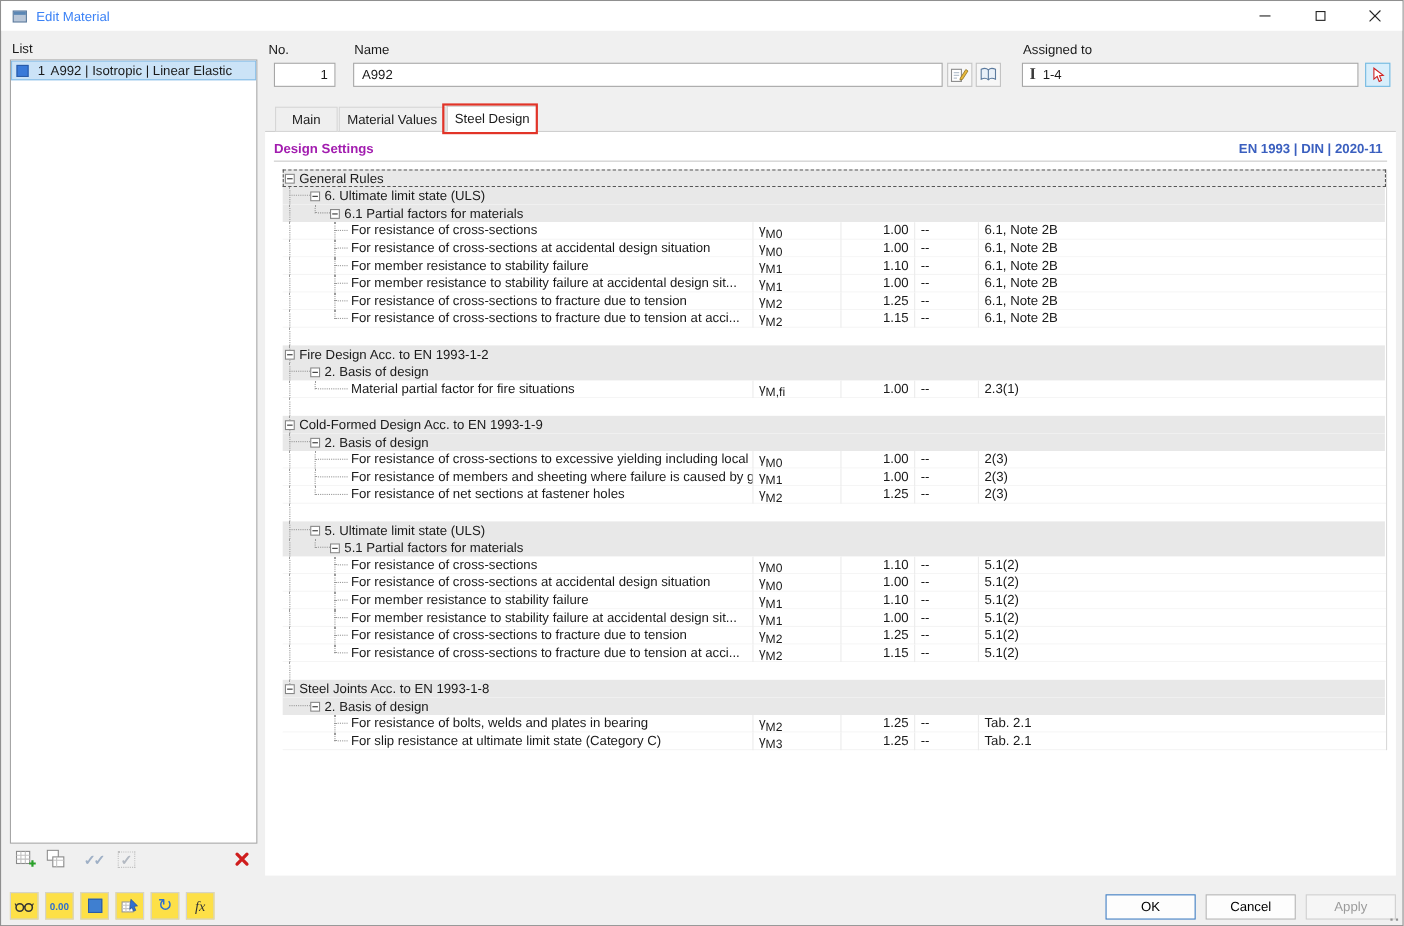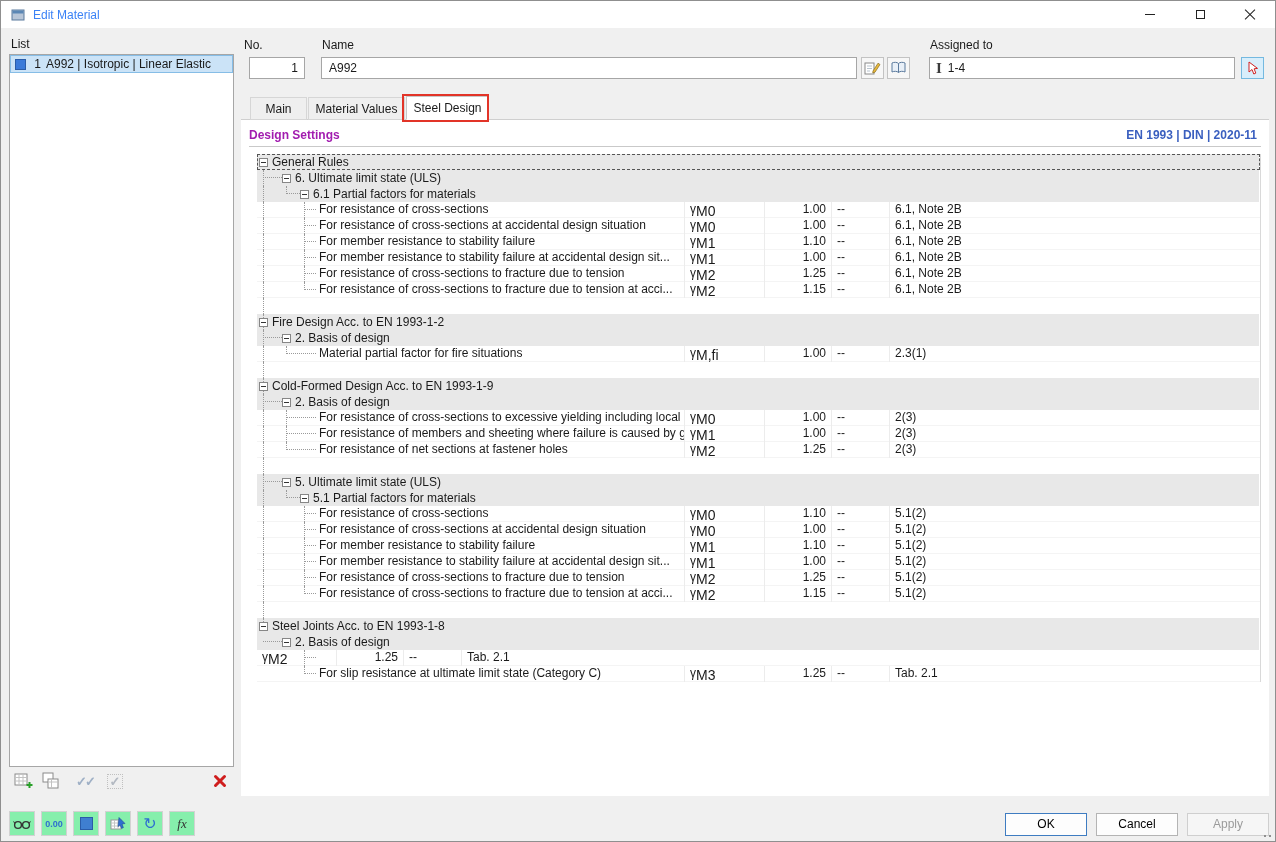--- a/index.html
+++ b/index.html
@@ -66,27 +66,27 @@
   .trow{position:relative;display:flex;height:16px;background:#fff}
   .trow.group .gcell{width:1002px;background:#e8e8e8;display:flex;align-items:center;overflow:hidden;white-space:nowrap}
   .trow.focused{outline:1px dashed #555;outline-offset:-1px;z-index:3}
   .cell{height:16px;line-height:15px;overflow:hidden;white-space:nowrap;border-right:1px solid #ececec}
   .c-desc{width:428px;padding-left:62px}
   .c-sym{width:80px;padding-left:5px}
   .c-val{width:67px;text-align:right;padding-right:5px}
   .c-unit{width:58px;padding-left:5px}
   .c-note{width:369px;padding-left:5px;border-right:none}
   .trow.item{border-bottom:1px solid #f4f4f4}
-  sub{font-size:14px;line-height:0}
+  sub{font-size:11px;line-height:0}
   .exp{width:9px;height:9px;border:1px solid #868686;background:#fff;display:inline-flex;align-items:center;justify-content:center;margin-right:4px;flex:none;z-index:2;position:relative}
   .exp i{display:block;width:5px;height:1px;background:#333}
   .rail{position:absolute;width:0;border-left:1px dotted #9a9a9a;z-index:2}
   .twigl{position:absolute;top:7px;height:0;border-top:1px dotted #9a9a9a;z-index:2}
   
-  .bb-btn{position:absolute;top:810px;width:26px;height:25px;background:#86efac;border:1px solid #d2d2d2;display:flex;align-items:center;justify-content:center;padding:0}
+  .bb-btn{position:absolute;top:810px;width:26px;height:25px;background:#fde047;border:1px solid #d2d2d2;display:flex;align-items:center;justify-content:center;padding:0}
   .bb-1{left:8px}.bb-2{left:40px}.bb-3{left:72px}.bb-4{left:104px}.bb-5{left:136px}.bb-6{left:168px}
   .units-txt{color:#2f6fd0;font-weight:bold;font-size:9px}
   .sq{width:13px;height:13px;background:#3f7fd0;border:1px solid #2a5ca8;display:block}
   .refresh-txt{color:#2f6fd0;font-size:16px;line-height:16px}
   .fx-txt{font-family:"Liberation Serif","DejaVu Serif",serif;font-style:italic;font-size:13px;color:#333}
   .btn{position:absolute;top:812px;width:82px;height:23px;background:#fdfdfd;border:1px solid #b4b4b4;font-size:12px;text-align:center;line-height:21px;font-family:inherit}
   .btn-ok{left:1004px;border-color:#3e7cc1}
   .btn-cancel{left:1095px}
   .btn-apply{left:1186px;color:#9b9b9b;border-color:#cfcfcf;background:#f6f6f6}
   .grip{position:absolute;right:4px;bottom:3px;width:12px;height:8px}
@@ -470,20 +470,21 @@
         <div class="gcell" style="padding-left:25px">
           <span class="exp">
             <i></i>
           </span>
           <span>2. Basis of design</span>
         </div>
       </div>
       <div class="trow item">
         <i class="rail" style="left:47px;top:0px;height:16px"></i>
         <i class="twigl" style="left:47px;width:12px"></i>
+        <div class="cell c-desc">For resistance of bolts, welds and plates in bearing</div>
         <div class="cell c-sym">γ<sub>M2</sub></div>
         <div class="cell c-val">1.25</div>
         <div class="cell c-unit">--</div>
         <div class="cell c-note">Tab. 2.1</div>
       </div>
       <div class="trow item">
         <i class="rail" style="left:47px;top:0px;height:8px"></i>
         <i class="twigl" style="left:47px;width:12px"></i>
         <div class="cell c-desc">For slip resistance at ultimate limit state (Category C)</div>
         <div class="cell c-sym">γ<sub>M3</sub></div>

